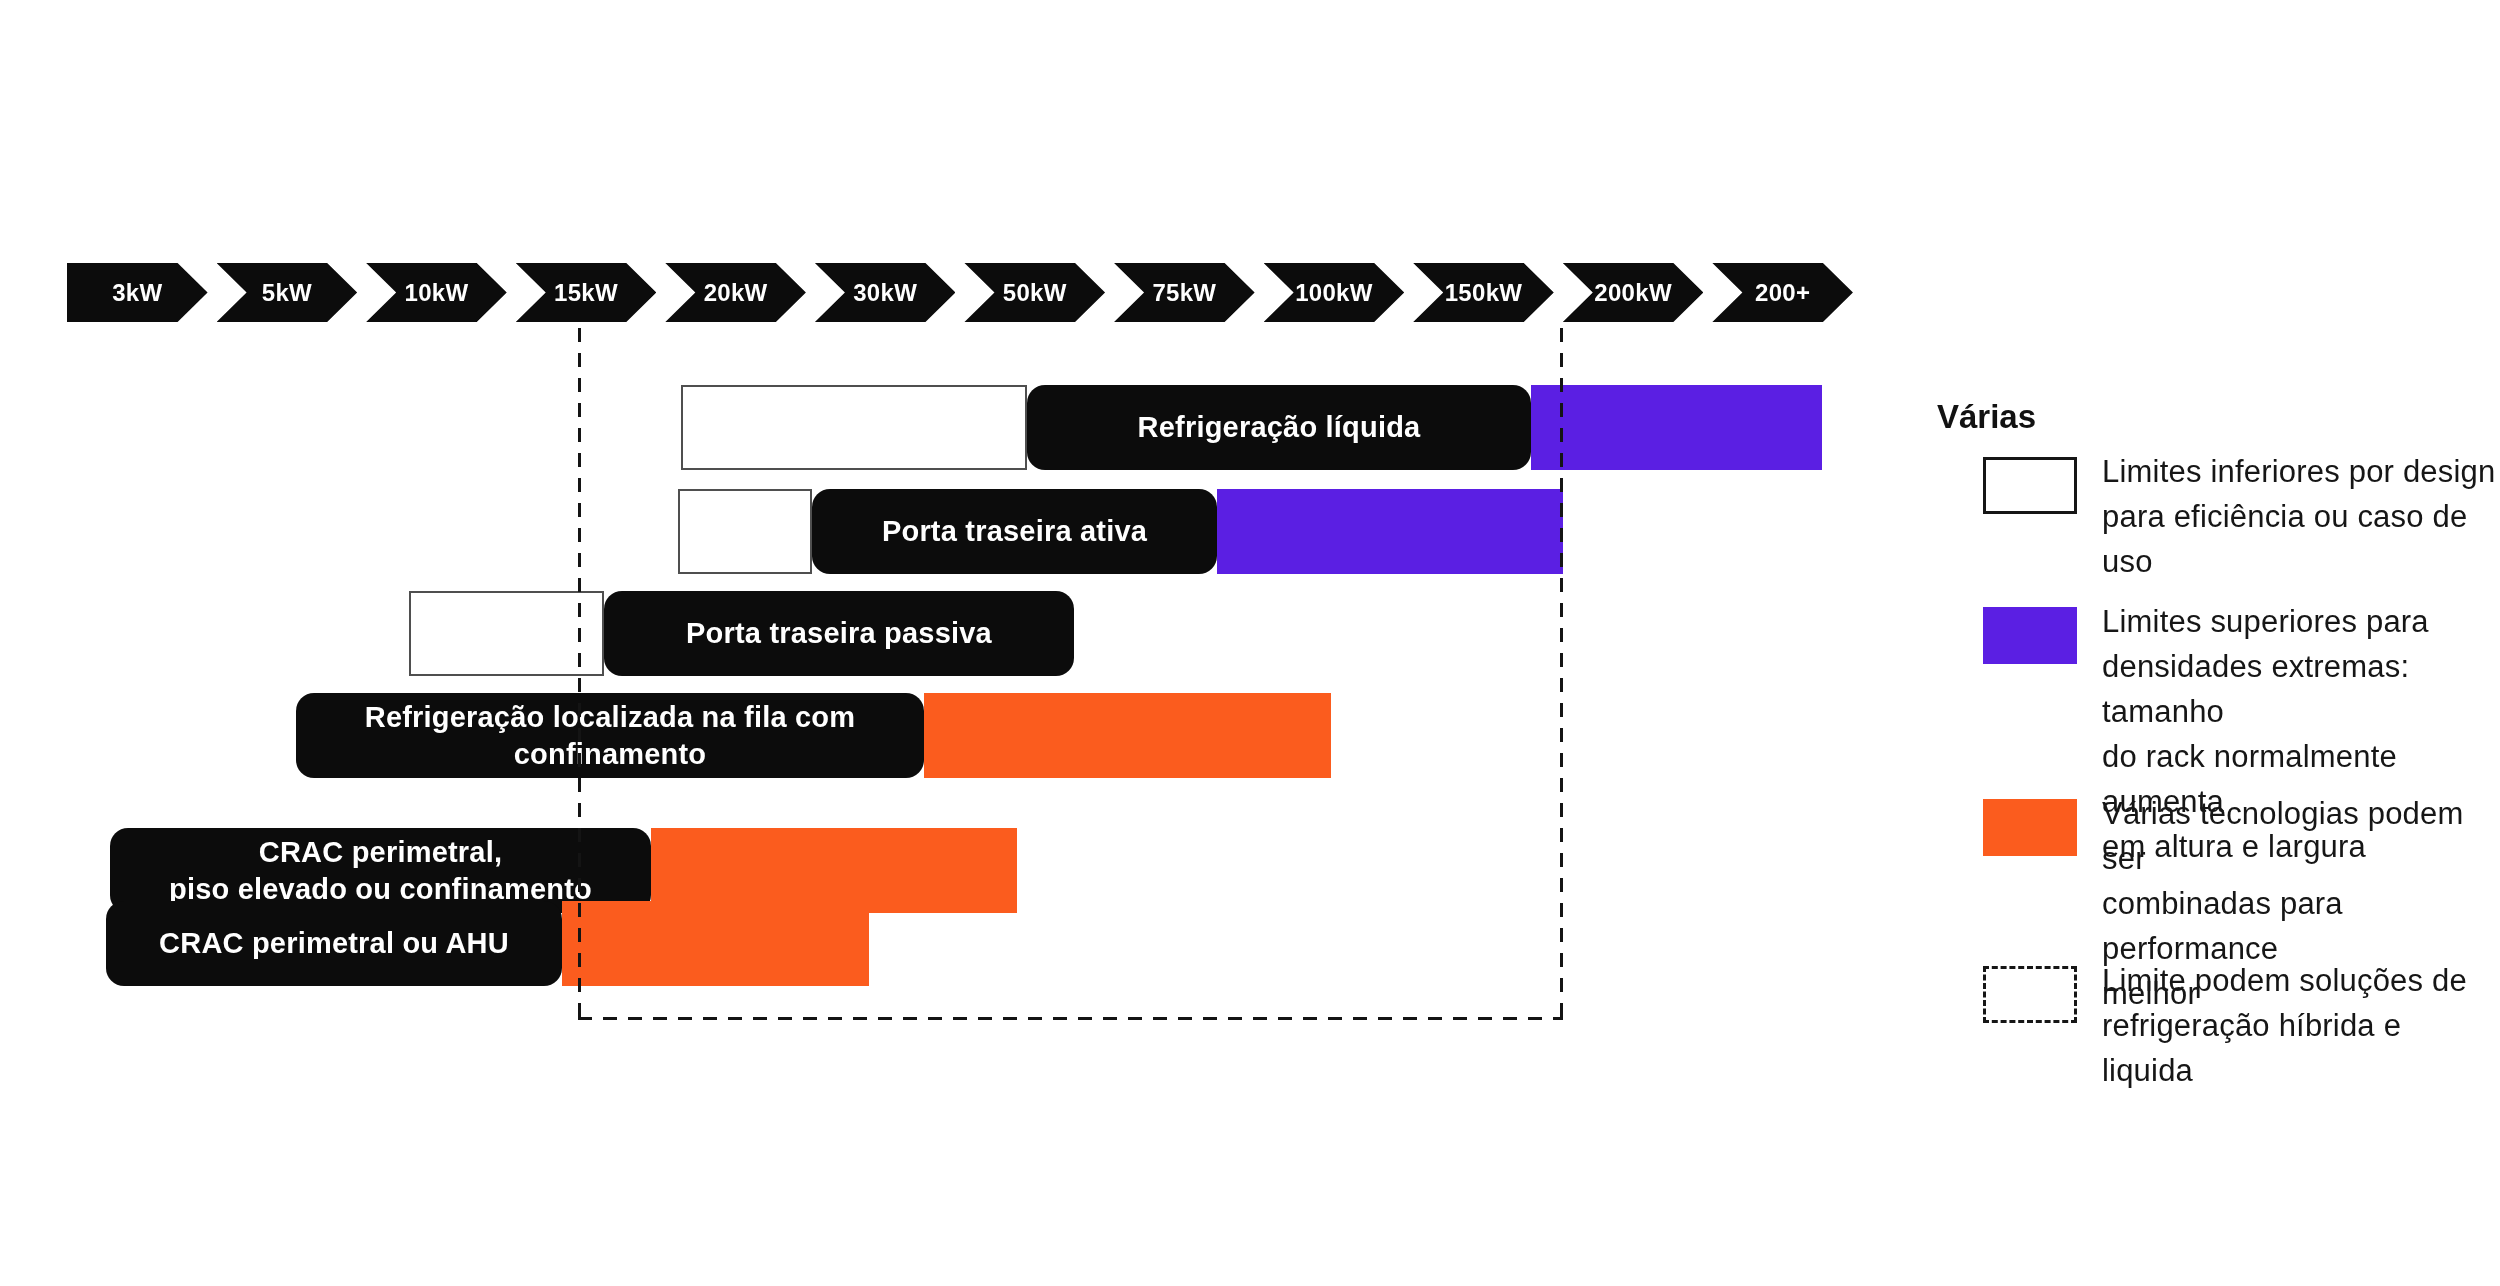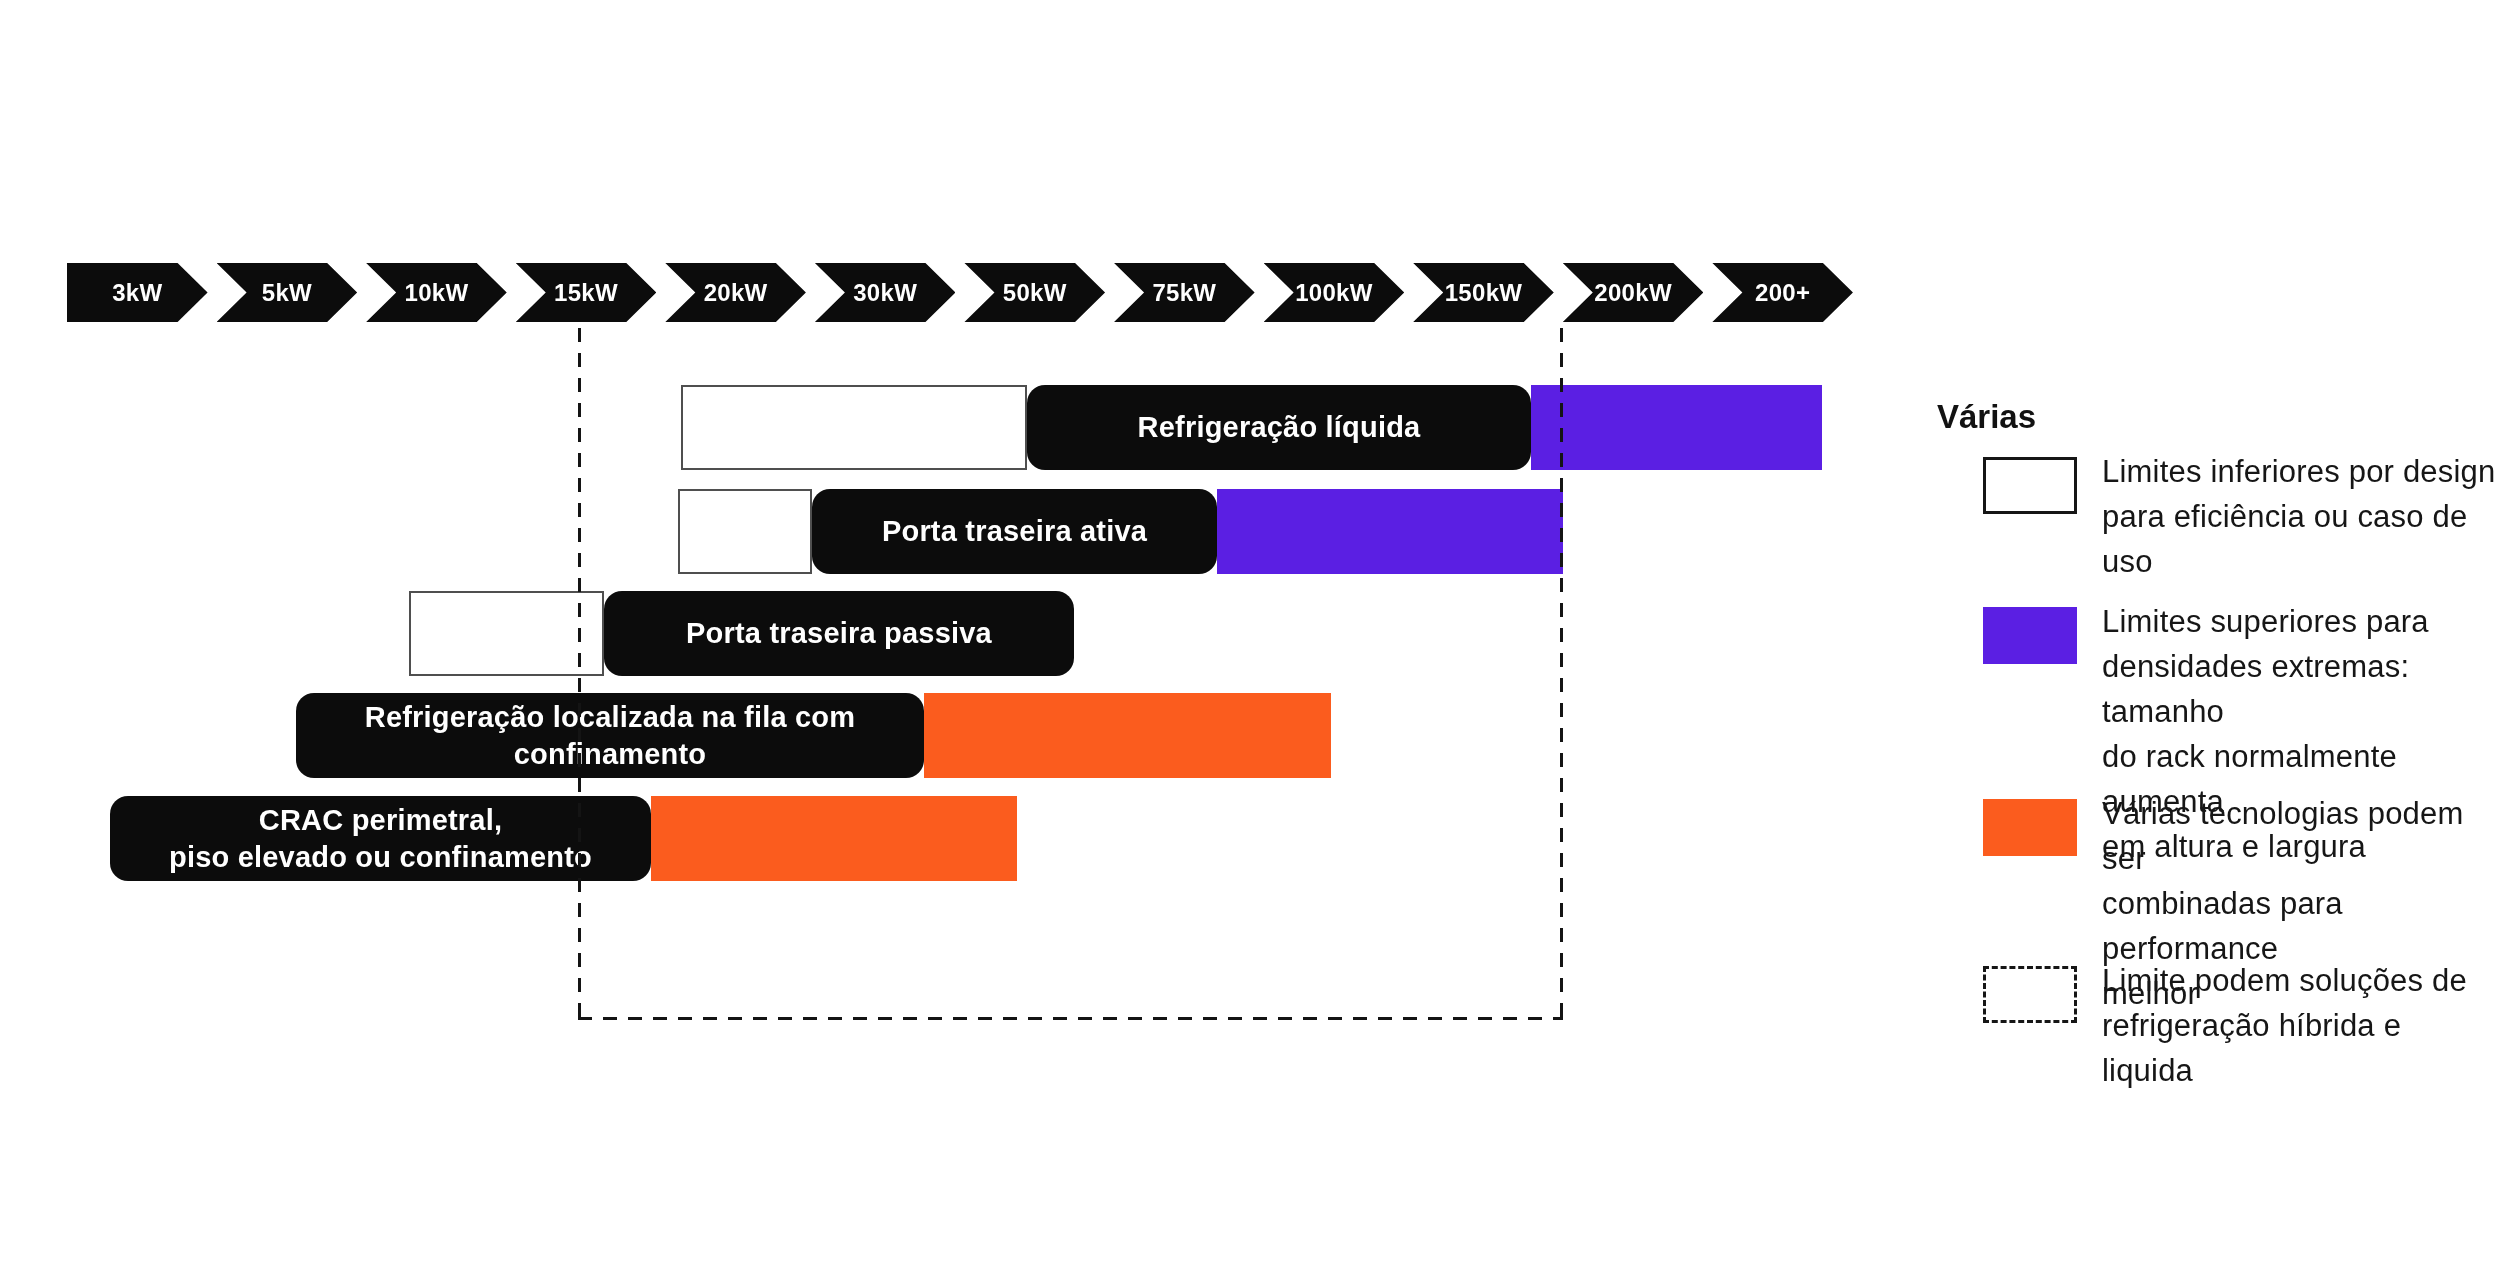--- a/index.html
+++ b/index.html
@@ -74,24 +74,28 @@
       </div>
       <div class="row" style="top: 489px;">
         <div class="seg lower_limit" style="left: 678px; width: 134px;"></div>
         <div class="seg main" style="left: 812px; width: 405px;">Porta traseira ativa</div>
         <div class="seg upper_limit" style="left: 1217px; width: 346px;"></div>
       </div>
       <div class="row" style="top: 693px;">
         <div class="seg main" style="left: 296px; width: 628px;">Refrigeração localizada na fila com confinamento</div>
         <div class="seg combined" style="left: 924px; width: 407px;"></div>
       </div>
-      <div class="row" style="top: 796px;">
+      <div class="row" style="top: 828px;">
         <div class="seg main" style="left: 110px; width: 541px;">CRAC perimetral,
 piso elevado ou confinamento</div>
         <div class="seg combined" style="left: 651px; width: 366px;"></div>
+      </div>
+      <div class="row" style="top: 901px;">
+        <div class="seg main" style="left: 106px; width: 456px;">CRAC perimetral ou AHU</div>
+        <div class="seg combined" style="left: 562px; width: 307px;"></div>
       </div>
     </div>
 
   <div class="guide-v guide-left"></div>
   <div class="guide-v guide-right"></div>
   <div class="guide-h"></div>
 
   <div class="legend">
     <div class="legend-title">Várias</div>
 

